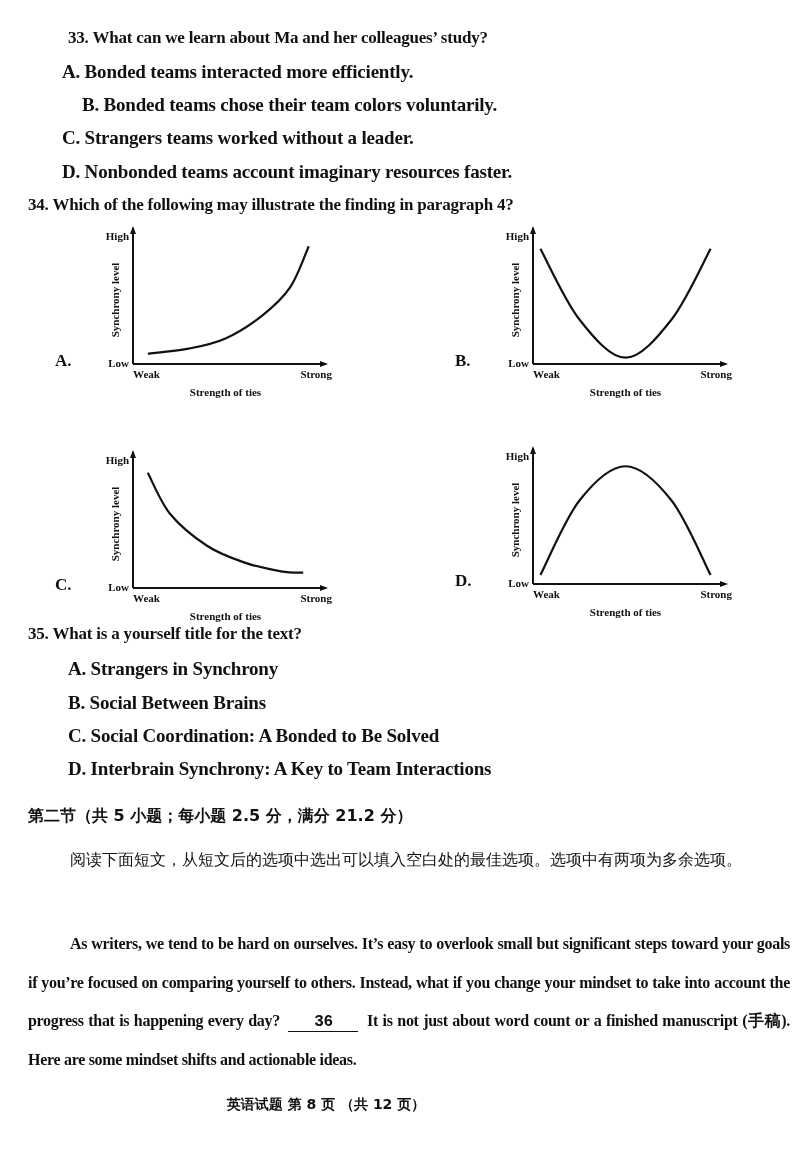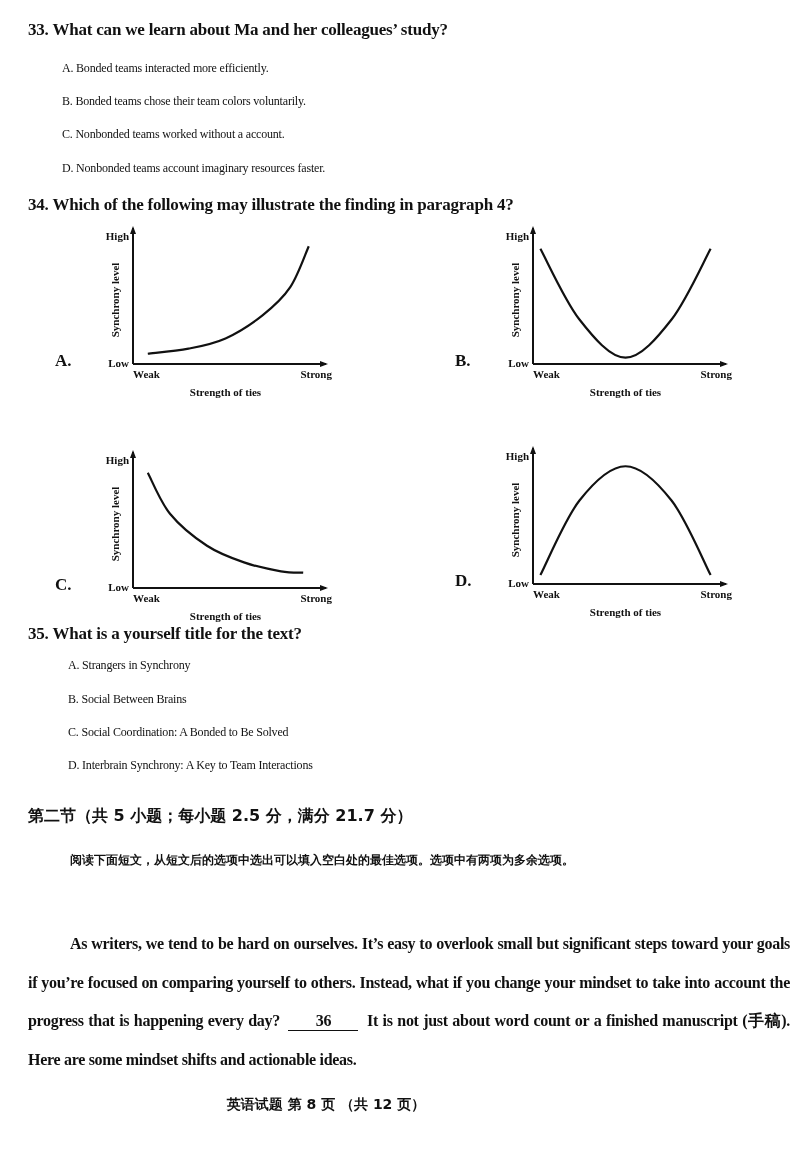--- a/index.html
+++ b/index.html
@@ -1,39 +1,39 @@
 <!DOCTYPE html>
 <html><head>
 <meta charset="utf-8">
 <style>
   html, body { margin:0; padding:0; background:#fff; }
   body { width:800px; height:1153px; position:relative; overflow:hidden;
          font-family:"Liberation Serif", "DejaVu Serif", serif; color:#111; }
   .q { position:absolute; left:28px; font-size:17px; font-weight:bold; letter-spacing:-0.2px; }
-  .opt { position:absolute; left:62px; font-size:12px; font-weight:normal; letter-spacing:-0.2px; }
+  .opt { position:absolute; left:62px; font-size:19px; font-weight:bold; letter-spacing:-0.2px; }
   .chart { position:absolute; }
   .chart svg { overflow:visible; }
   .chart text { font-family:"Liberation Serif", "DejaVu Serif", serif; font-weight:bold; fill:#111; }
   .cn { font-family:"DejaVu Sans", sans-serif; }
   .sec-title { position:absolute; left:28px; top:806px; font-size:16px; font-weight:bold; }
-  .instr { position:absolute; left:28px; top:840px; width:760px; font-size:12px; line-height:40px; text-indent:42px; font-weight:bold; }
+  .instr { position:absolute; left:28px; top:840px; width:760px; font-size:16px; line-height:40px; text-indent:42px; font-weight:normal; }
   .para { position:absolute; left:28px; top:925px; width:762px; font-size:16px; line-height:38.5px; font-weight:bold; text-indent:42px; text-align:justify; letter-spacing:-0.3px; }
-  .blank { display:inline-block; min-width:70px; border-bottom:1.5px solid #111; text-align:center; text-indent:0; line-height:18px; margin:0 4px; }
+  .blank { display:inline-block; min-width:70px; border-bottom:1.5px solid #111; text-align:center; text-indent:0; line-height:18px; margin:0 4px;font-family:Liberation Mono, monospace; }
   .footer { position:absolute; left:0; width:652px; top:1096px; text-align:center; font-size:14px; font-weight:bold; }
 </style>
 </head>
 <body>
 
-<div class="q" style="top:20px;">
+<div class="q" style="top:28px;margin-left:40px;">
   <span>33.</span>
   <span>What can we learn about Ma and her colleagues’ study?</span>
 </div>
 <div class="opt" style="top:61px;">A. Bonded teams interacted more efficiently.</div>
-<div class="opt" style="top:94px;">B. Bonded teams chose their team colors voluntarily.</div>
-<div class="opt" style="top:127px;">C. Nonbonded teams worked without a account.</div>
+<div class="opt" style="top:94px;margin-left:20px;">B. Bonded teams chose their team colors voluntarily.</div>
+<div class="opt" style="top:127px;">C. Strangers teams worked without a leader.</div>
 <div class="opt" style="top:161px;">D. Nonbonded teams account imaginary resources faster.</div>
 
 <div class="q" style="top:195px;text-align:right;">
   <span>34.</span>
   <span>Which of the following may illustrate the finding in paragraph 4?</span>
 </div>
 
 <div class="chart" style="left:55px; top:222px;"><svg width="300" height="185">
       <g>
         <text x="0" y="144" font-size="17">A.</text>
@@ -101,21 +101,21 @@
 
 <div class="q" style="top:624px;">
   <span>35.</span>
   <span>What is a yourself title for the text?</span>
 </div>
 <div class="opt" style="top:658px; left:68px;">A. Strangers in Synchrony</div>
 <div class="opt" style="top:692px; left:68px;">B. Social Between Brains</div>
 <div class="opt" style="top:725px; left:68px;">C. Social Coordination: A Bonded to Be Solved</div>
 <div class="opt" style="top:758px; left:68px;text-align:center;">D. Interbrain Synchrony: A Key to Team Interactions</div>
 
-<div class="sec-title cn">第二节（共 5 小题；每小题 2.5 分，满分 21.7 分）</div>
+<div class="sec-title cn">第二节（共 5 小题；每小题 2.5 分，满分 21.2 分）</div>
 <div class="instr cn">阅读下面短文，从短文后的选项中选出可以填入空白处的最佳选项。选项中有两项为多余选项。</div>
 
 <div class="para">
   <span>As writers, we tend to be hard on ourselves. It’s easy to overlook small but significant steps toward your goals if you’re focused on comparing yourself to others. Instead, what if you change your mindset to take into account the progress that is happening every day?</span>
   <span class="blank">36</span>
   <span>It is not just about word count or a finished manuscript (手稿). Here are some mindset shifts and actionable ideas.</span>
 </div>
 
 <div class="footer cn">英语试题  第 8 页  （共 12 页）</div>
 

